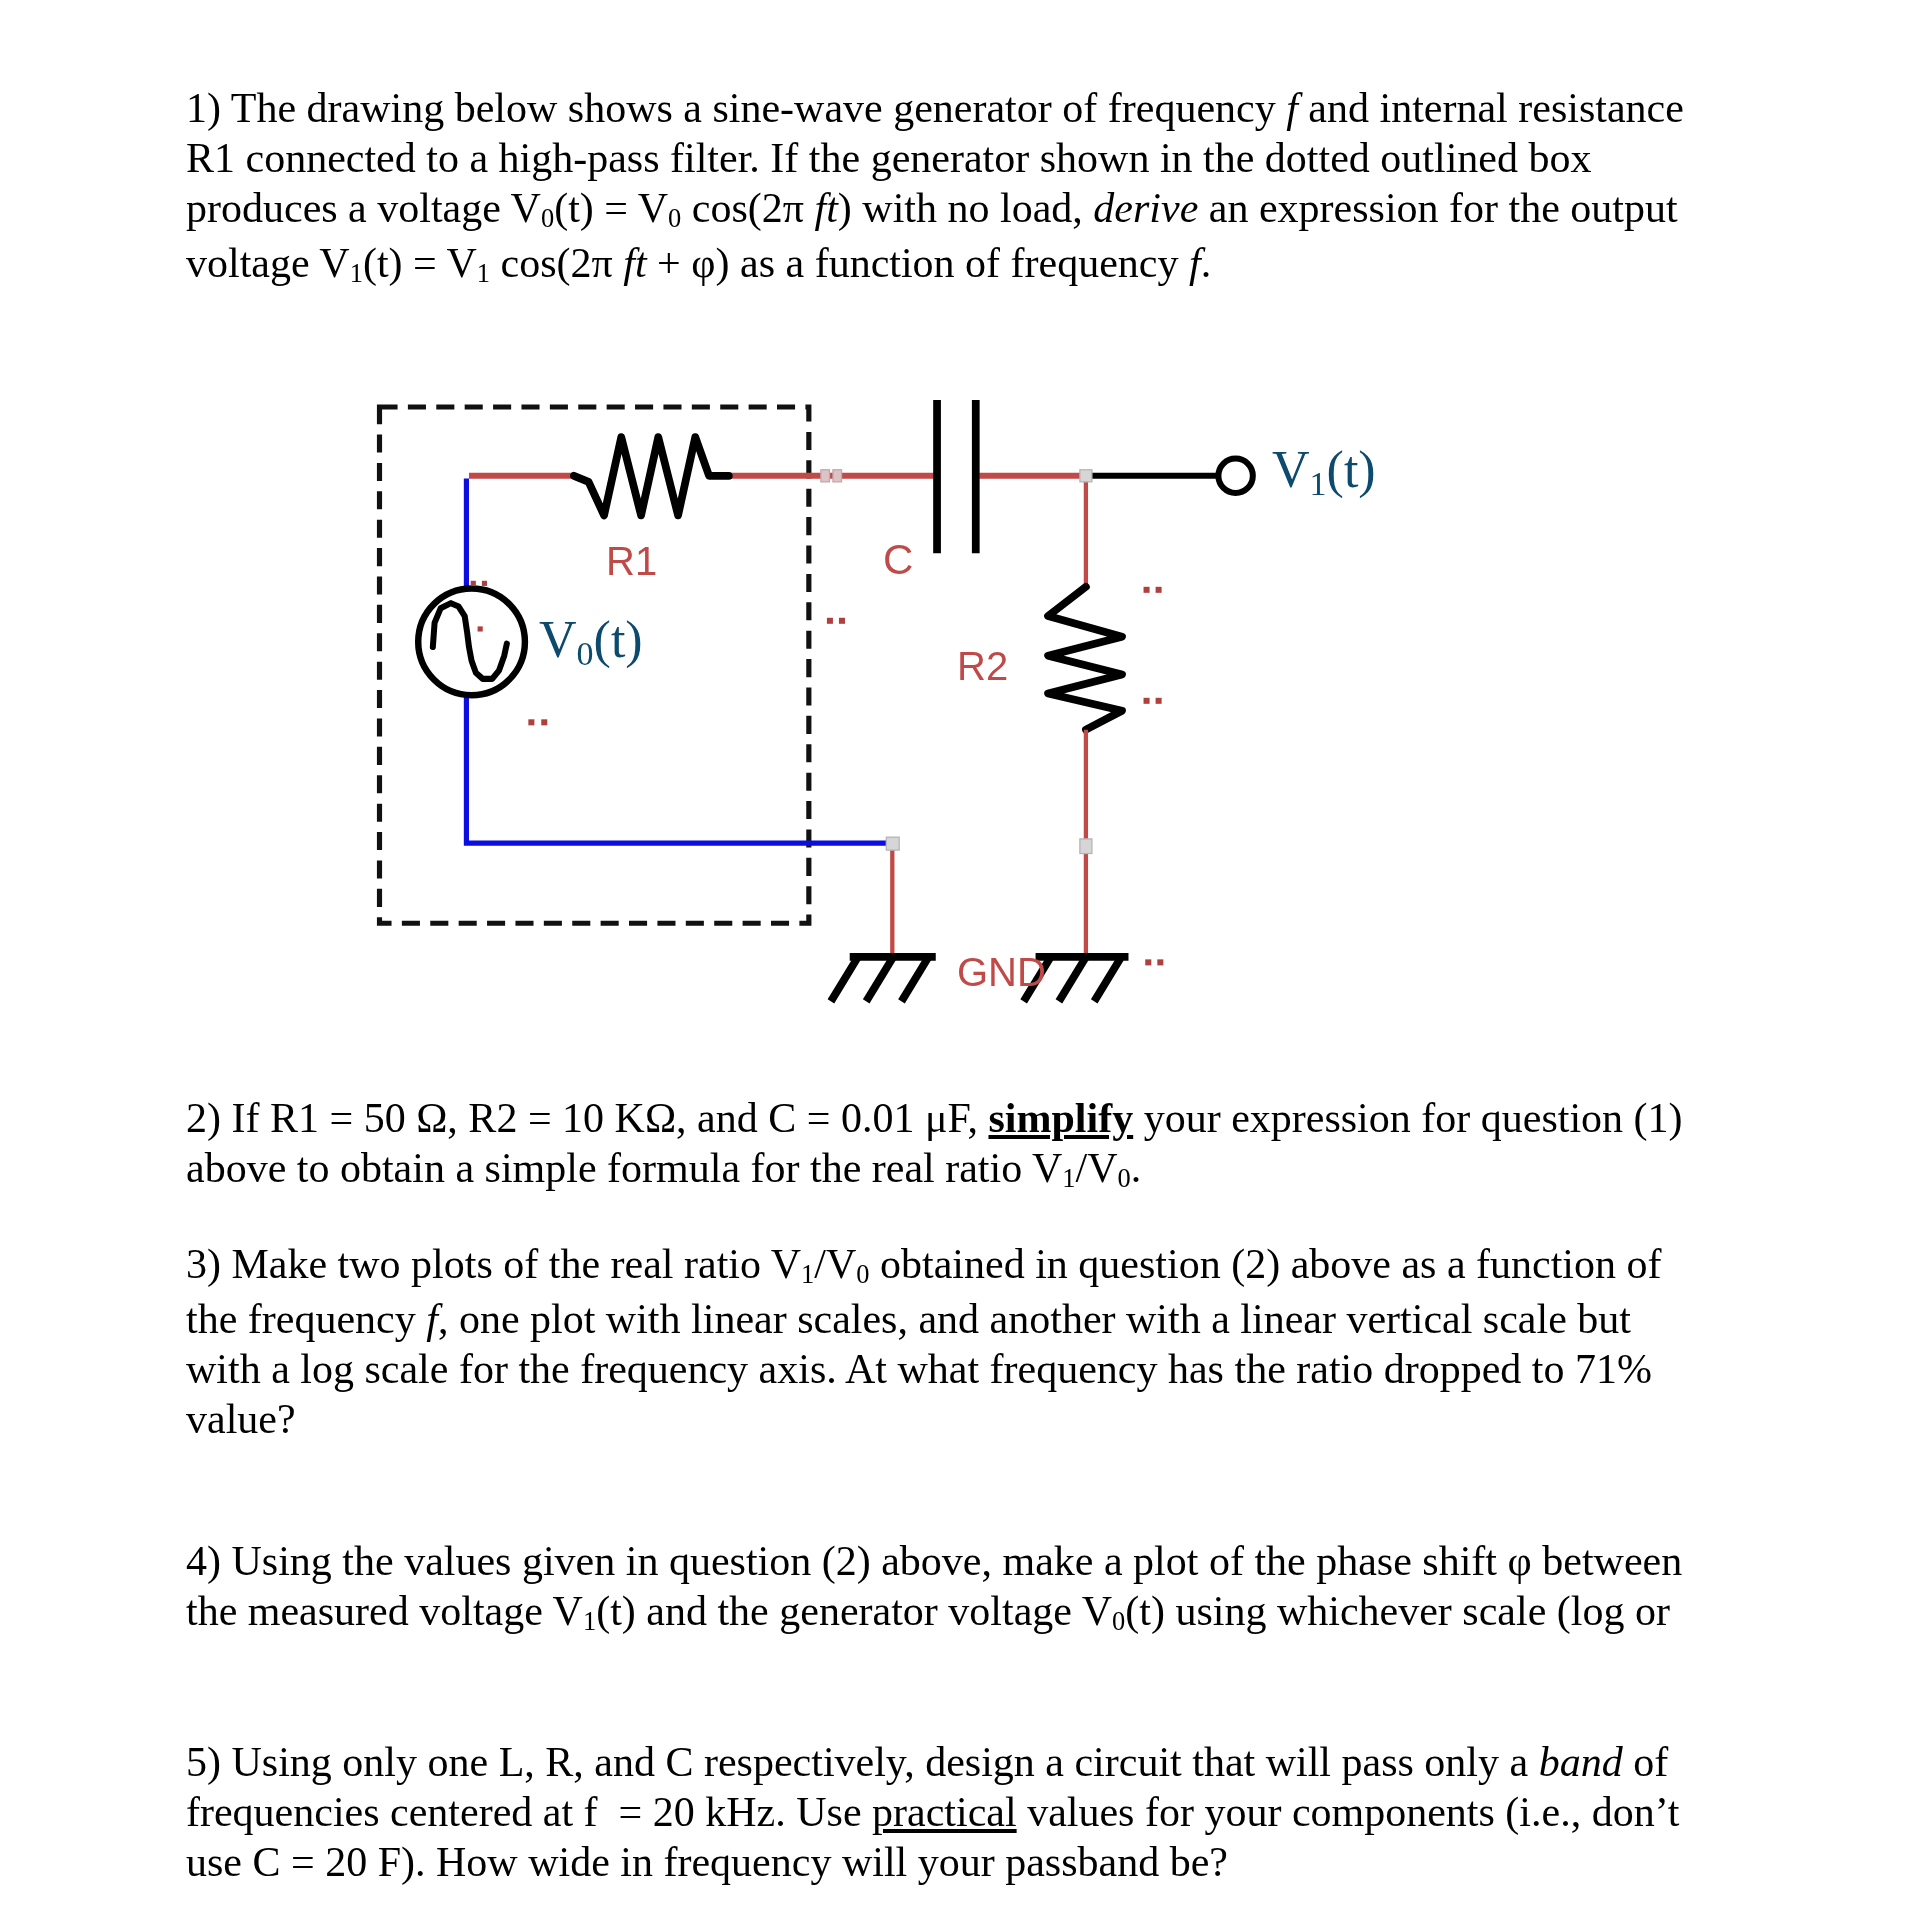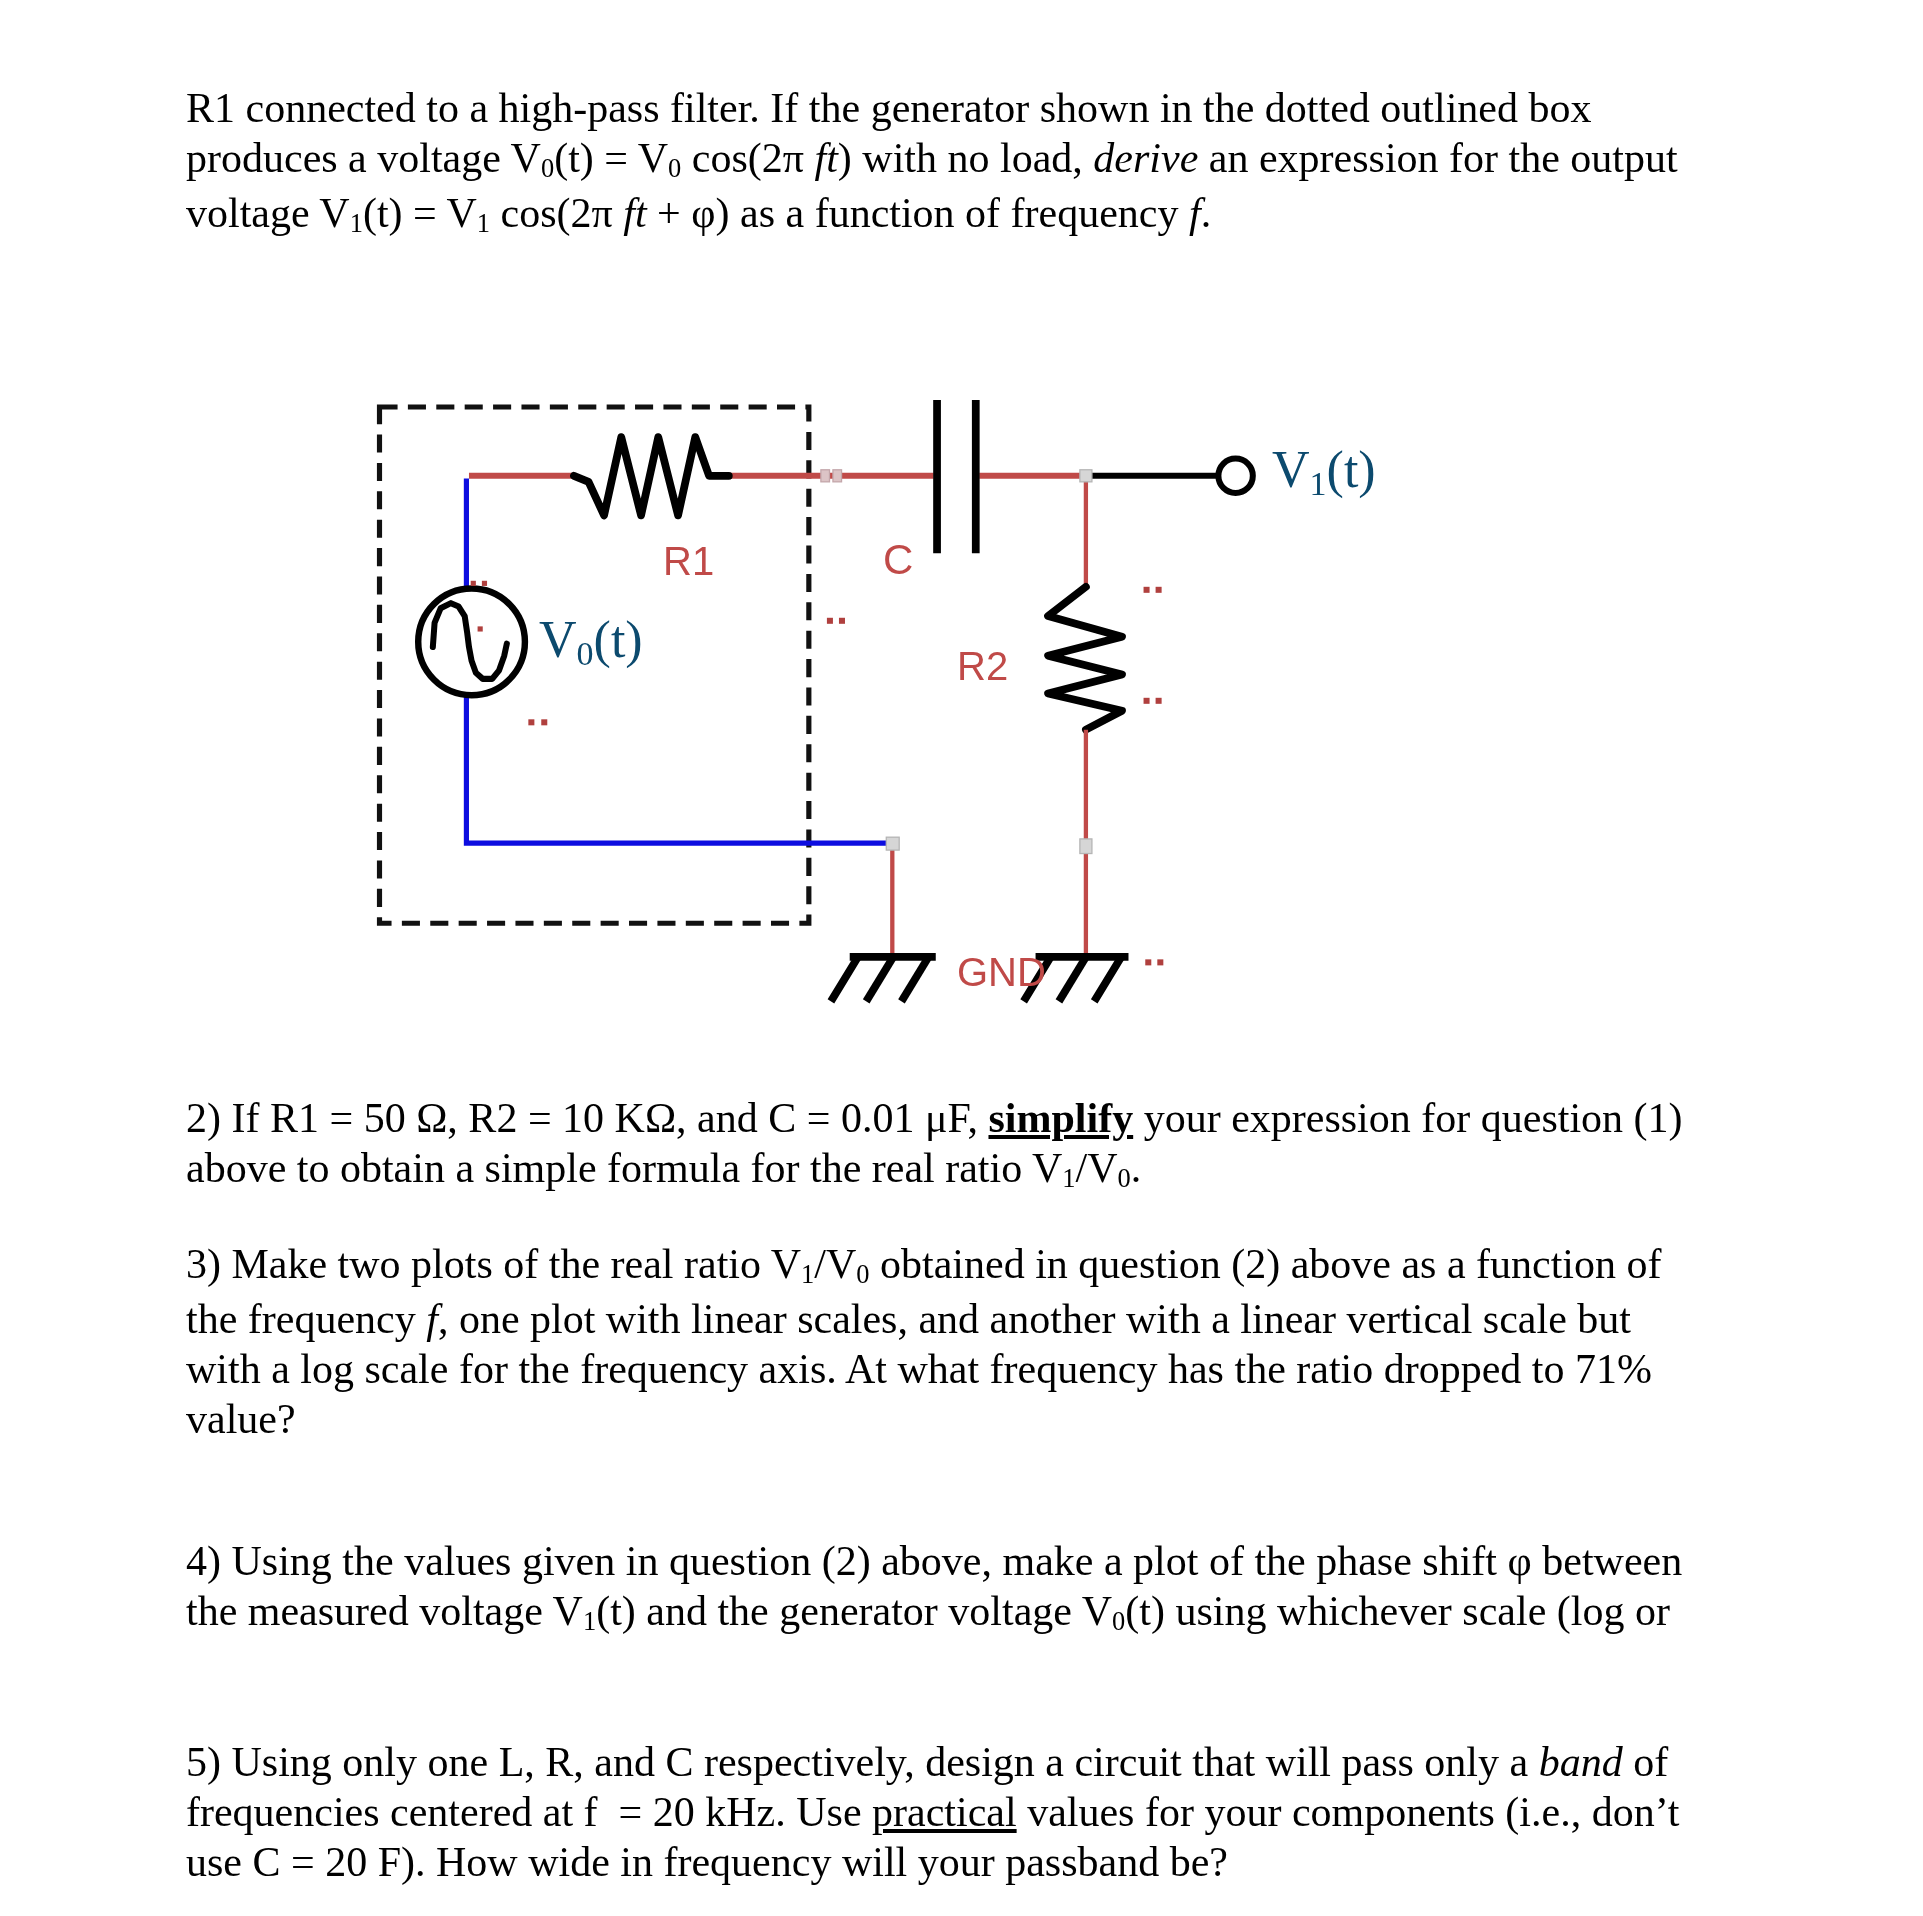--- a/index.html
+++ b/index.html
@@ -53,21 +53,21 @@
 
   
   .clabel {
     position: absolute;
     font-family: "Liberation Sans", "DejaVu Sans", sans-serif;
     color: var(--label-red);
     font-size: 40px;
     line-height: 1;
     white-space: pre;
   }
-  .lbl-r1  { left: 663px;  top: 541px; }
+  .lbl-r1  { left: 606px;  top: 541px; }
   .lbl-c   { left: 883px; top: 539px; font-size: 42px; }
   .lbl-r2  { left: 957px; top: 646px; }
   .lbl-gnd { left: 957px; top: 952px; }
   .vlabel {
     position: absolute;
     font-family: "Liberation Serif", "DejaVu Serif", serif;
     color: #0c4a6e;
     font-size: 52px;
     line-height: 1;
     white-space: pre;
@@ -148,20 +148,21 @@
   <div class="clabel lbl-r1">R1</div>
   <div class="clabel lbl-c">C</div>
   <div class="clabel lbl-r2">R2</div>
   <div class="clabel lbl-gnd">GND</div>
 
   <div class="vlabel lbl-v0"><span>V</span><span class="vsub">0</span><span>(t)</span></div>
   <div class="vlabel lbl-v1"><span>V</span><span class="vsub">1</span><span>(t)</span></div>
 
   <div id="questions">
       <div class="question q1">
+        <div class="line"><span>1) The drawing below shows a sine-wave generator of frequency </span><span class="r-i">f</span><span> and internal resistance</span></div>
         <div class="line"><span>R1 connected to a high-pass filter. If the generator shown in the dotted outlined box</span></div>
         <div class="line"><span>produces a voltage V</span><span class="r-s">0</span><span>(t) = V</span><span class="r-s">0</span><span> cos(2π </span><span class="r-i">ft</span><span>) with no load, </span><span class="r-i">derive</span><span> an expression for the output</span></div>
         <div class="line"><span>voltage V</span><span class="r-s">1</span><span>(t) = V</span><span class="r-s">1</span><span> cos(2π </span><span class="r-i">ft</span><span> + φ) as a function of frequency </span><span class="r-i">f</span><span>.</span></div>
       </div>
       <div class="question q2">
         <div class="line"><span>2) If R1 = 50 Ω, R2 = 10 KΩ, and C = 0.01 μF, </span><span class="r-b r-u">simplify</span><span> your expression for question (1)</span></div>
         <div class="line"><span>above to obtain a simple formula for the real ratio V</span><span class="r-s">1</span><span>/V</span><span class="r-s">0</span><span>.</span></div>
       </div>
       <div class="question q3">
         <div class="line"><span>3) Make two plots of the real ratio V</span><span class="r-s">1</span><span>/V</span><span class="r-s">0</span><span> obtained in question (2) above as a function of</span></div>

